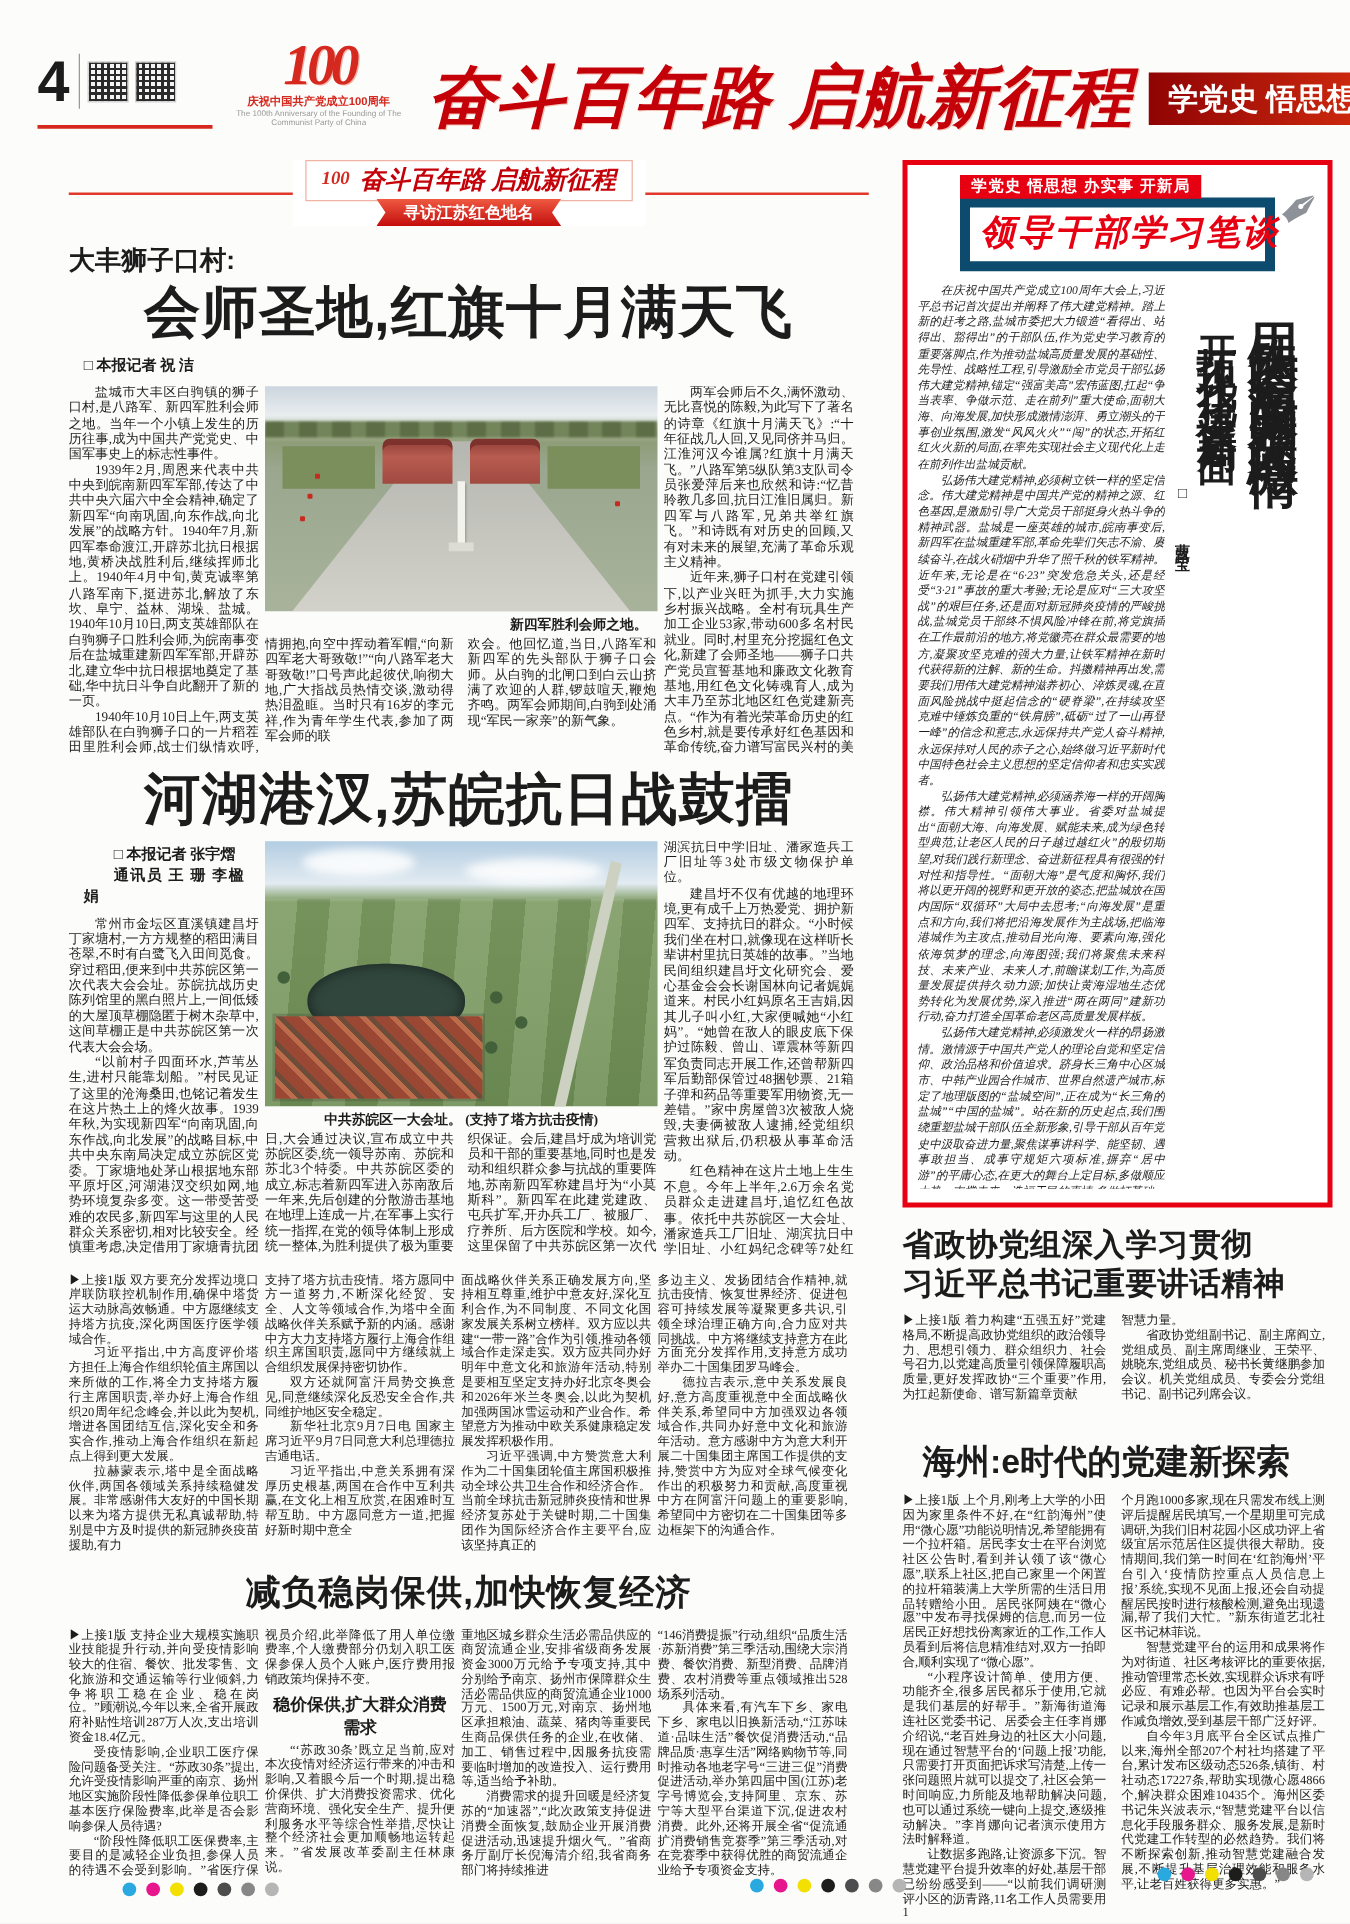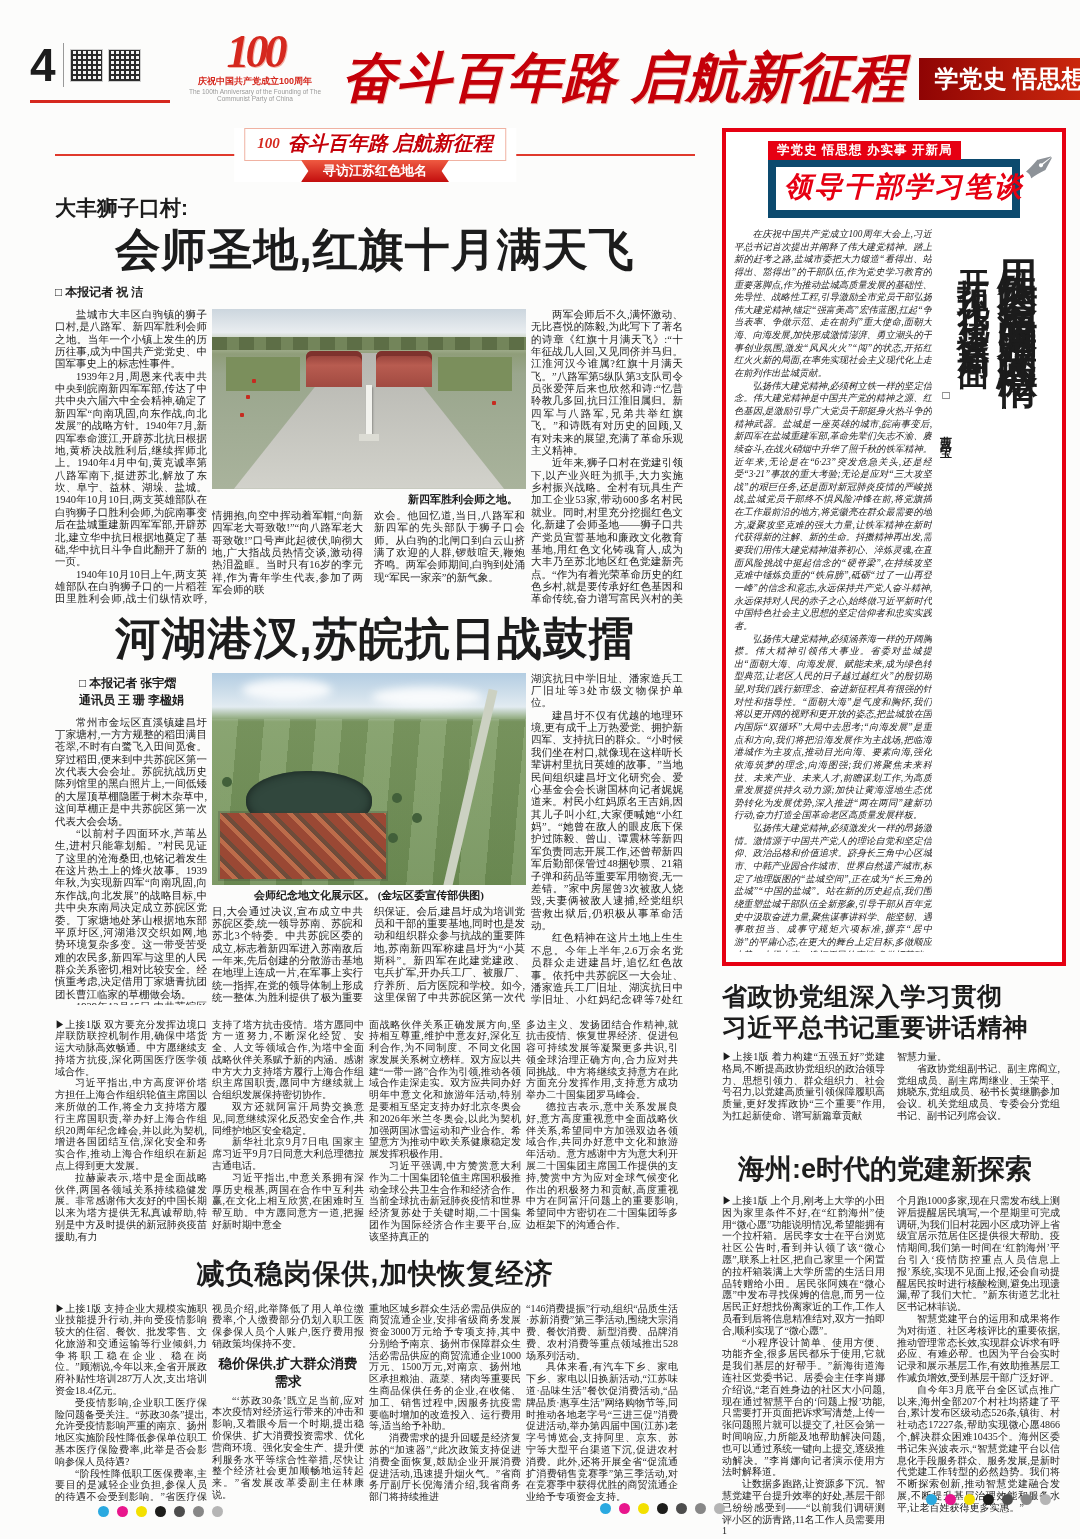--- a/index.html
+++ b/index.html
@@ -39,21 +39,21 @@
   .series .badge{position:absolute;left:50%;top:0;transform:translateX(-50%);background:#fff;
                  padding:0 10px;text-align:center;z-index:2;}
   .badge-top{display:flex;align-items:center;gap:8px;border:1px solid #f0b2a2;padding:1px 12px 3px;background:#fff;}
   .mini100{font:italic bold 15px "Liberation Serif",serif;color:#d5281e;line-height:1;}
   .badge-top .slog{font:italic bold 20px "Liberation Serif",serif;color:#c40009;white-space:nowrap;}
   .ribbon{display:inline-block;margin-top:-3px;background:linear-gradient(180deg,#ef5a41,#c30d0d);color:#fff;
           font:bold 13px "Liberation Sans",sans-serif;padding:2px 22px;
           clip-path:polygon(0 0,100% 0,95% 50%,100% 100%,0 100%,5% 50%);}
   .kicker{font:bold 21px "Liberation Sans",sans-serif;margin:4px 0 0;}
   .bighead{font:bold 45px "Liberation Sans",sans-serif;text-align:center;letter-spacing:1px;margin:2px 0 8px;line-height:1.15;}
-  .byline{font:bold 12px "Liberation Serif",serif;margin:2px 0 8px;}
+  .byline{font:bold 12px "Liberation Serif",serif;margin:2px 12px 8px;}
   .byline p{margin:0 0 3px;}
   .cols{display:flex;gap:5px;}
   .col{flex:none;width:152px;font-size:10.5px;line-height:1.18;text-align:justify;overflow:hidden;}
   .col p{margin:0;text-indent:2em;}
   .cont p:first-child{text-indent:0;}
   .mid{flex:none;width:314px;}
   .midcols{display:flex;gap:11px;margin-top:3px;}
   .midcols .col{width:151px;}
   .caption{font:bold 11px "Liberation Serif",serif;text-align:right;padding:3px 8px 0;}
   .caption.center{text-align:center;}
@@ -231,21 +231,21 @@
             <span class="cloud" style="top:14px;left:160px;width:110px;height:20px;"></span>
             <div class="fields"></div>
             <div class="road"></div>
             <div class="pond"></div>
             <div class="houses"></div>
             <span class="tree" style="top:120px;left:180px;"></span>
             <span class="tree" style="top:140px;left:200px;"></span>
             <span class="tree" style="top:160px;left:176px;"></span>
             <span class="tree" style="top:104px;left:10px;"></span>
           </div>
-          <div class="caption center">会师纪念地文化展示区。 (金坛区委宣传部供图)</div>
+          <div class="caption center">中共苏皖区一大会址。 (支持了塔方抗击疫情)</div>
           <div class="midcols">
             <div class="col cont">
                 <p>日,大会通过决议,宣布成立中共苏皖区委,统一领导苏南、苏皖和苏北3个特委。中共苏皖区委的成立,标志着新四军进入苏南敌后一年来,先后创建的分散游击基地在地理上连成一片,在军事上实行统一指挥,在党的领导体制上形成统一整体,为胜利提供了极为重要的组</p>
               </div>
             <div class="col cont">
                 <p>织保证。会后,建昌圩成为培训党员和干部的重要基地,同时也是发动和组织群众参与抗战的重要阵地,苏南新四军称建昌圩为“小莫斯科”。新四军在此建党建政、屯兵扩军,开办兵工厂、被服厂、疗养所、后方医院和学校。如今,这里保留了中共苏皖区第一次代表大会会址、</p>
               </div>
           </div>
         </div>
         <div class="col cont">

